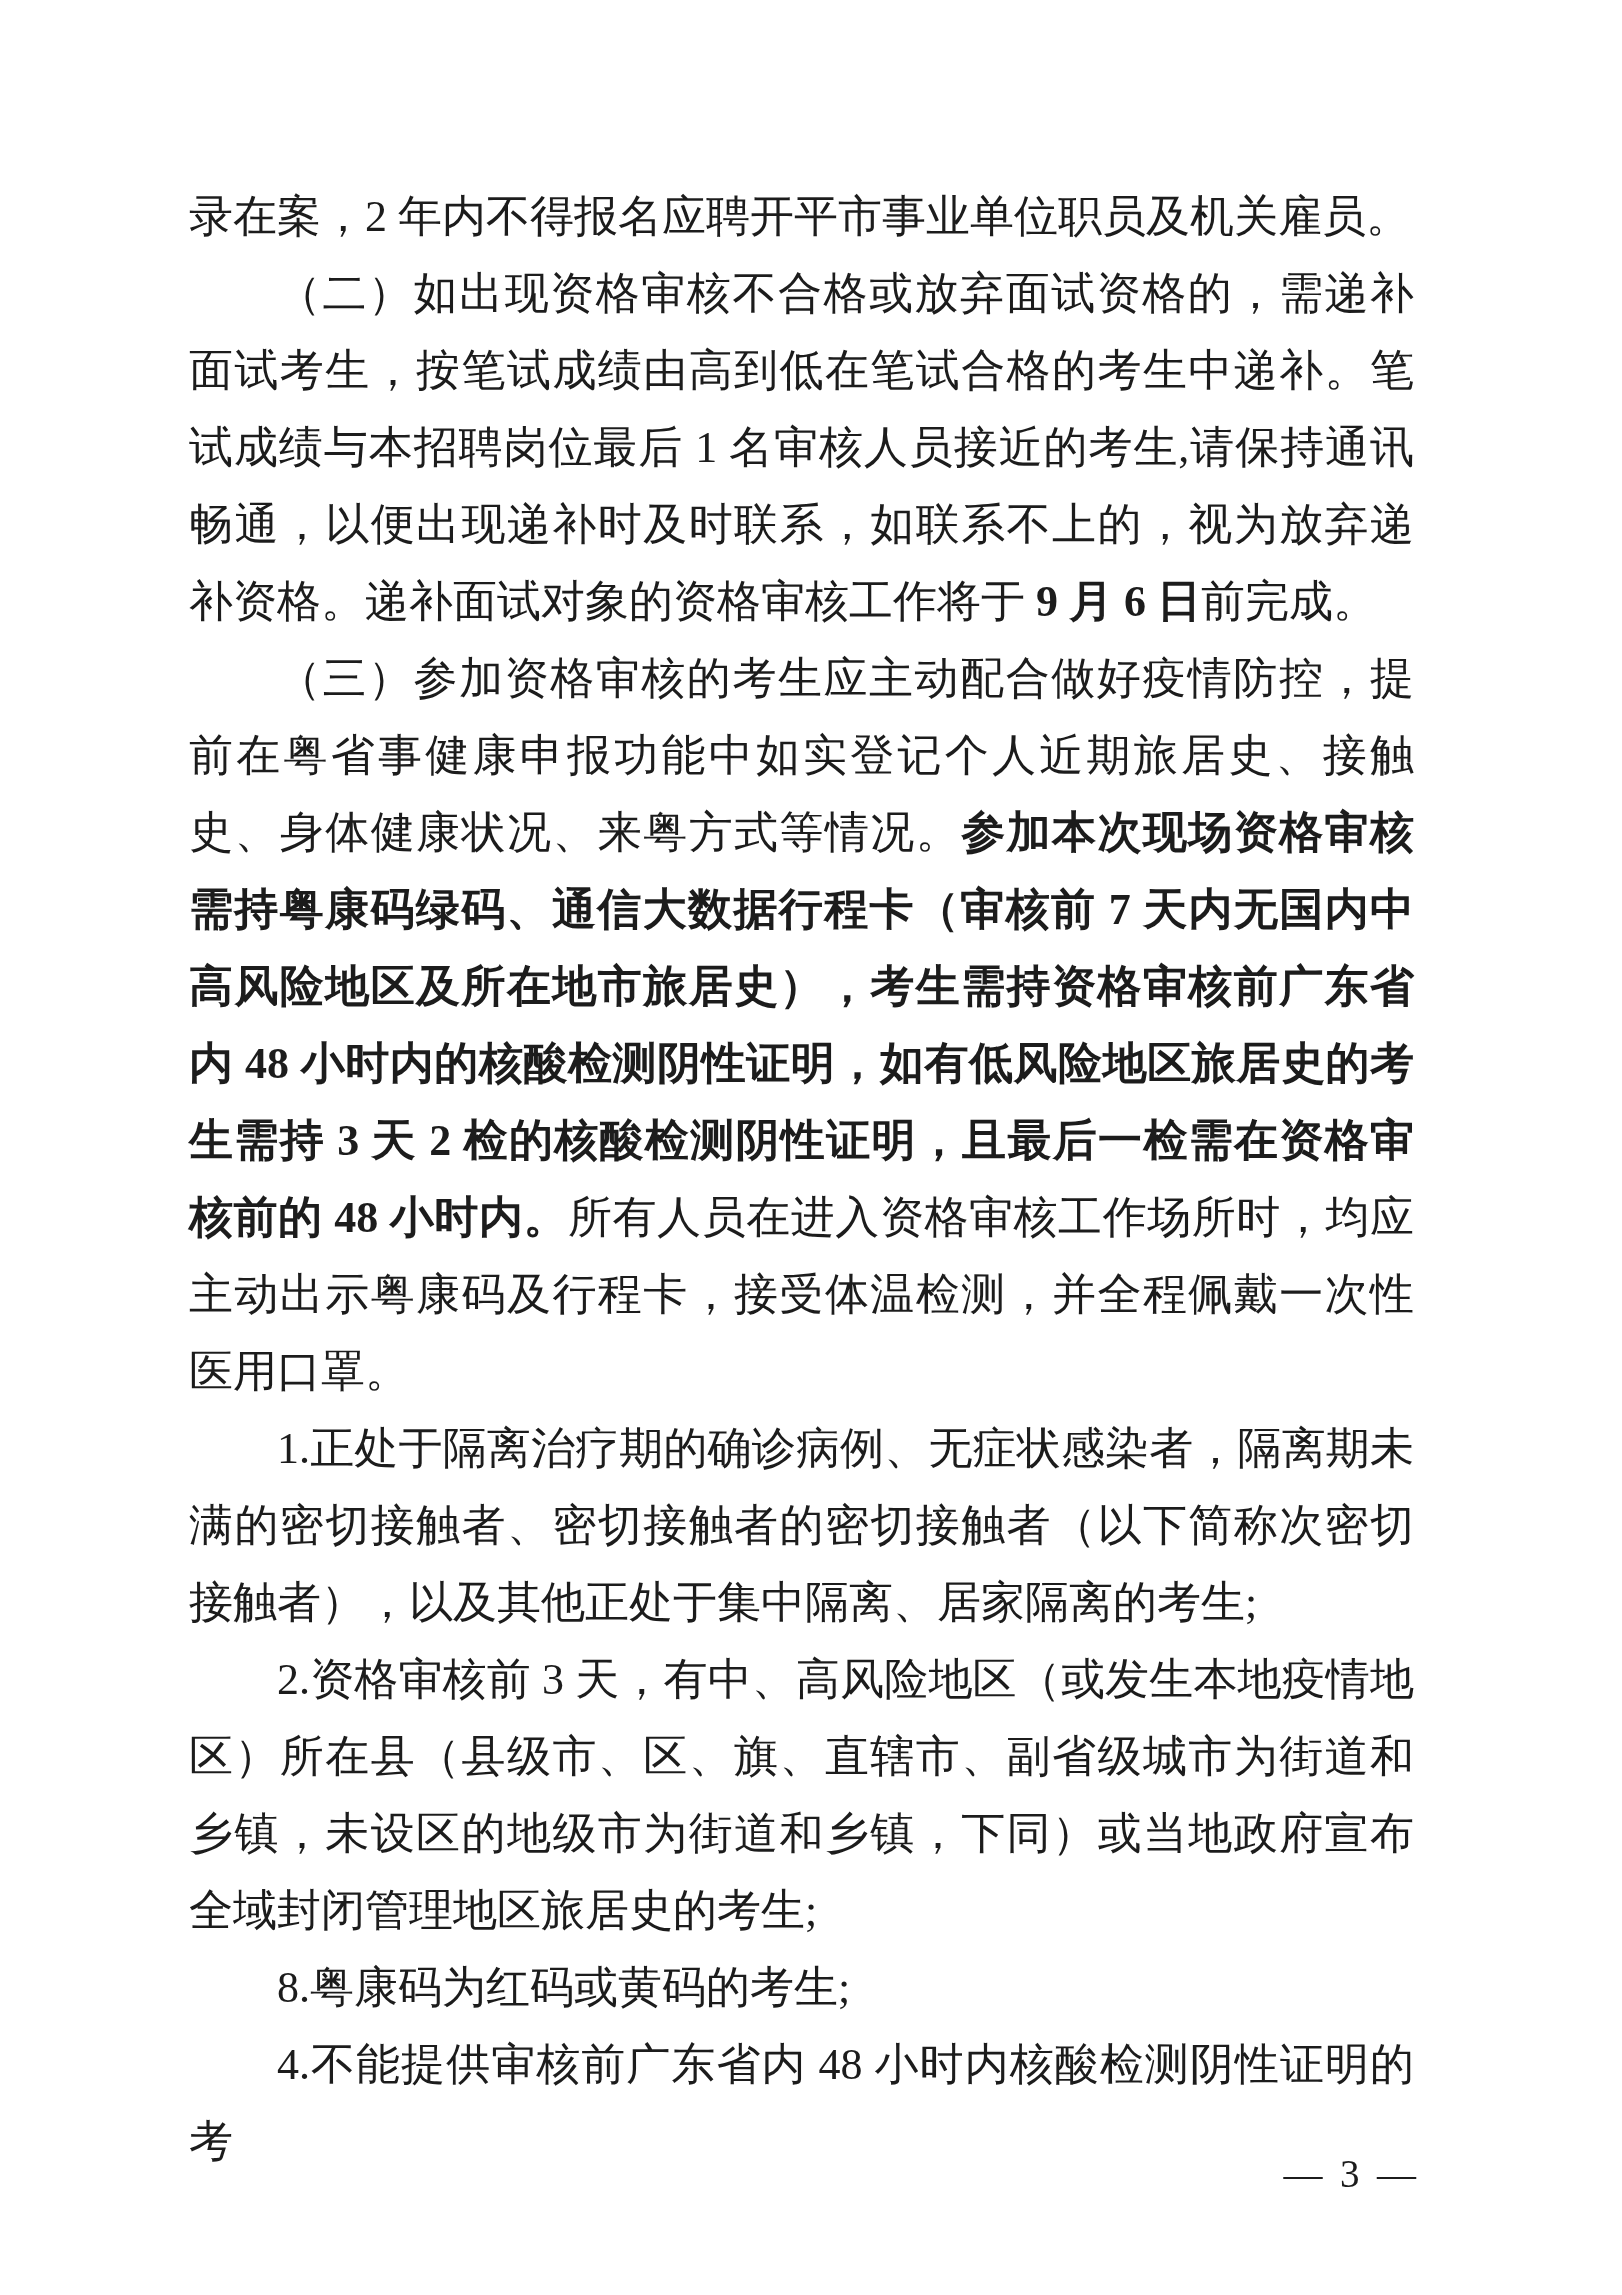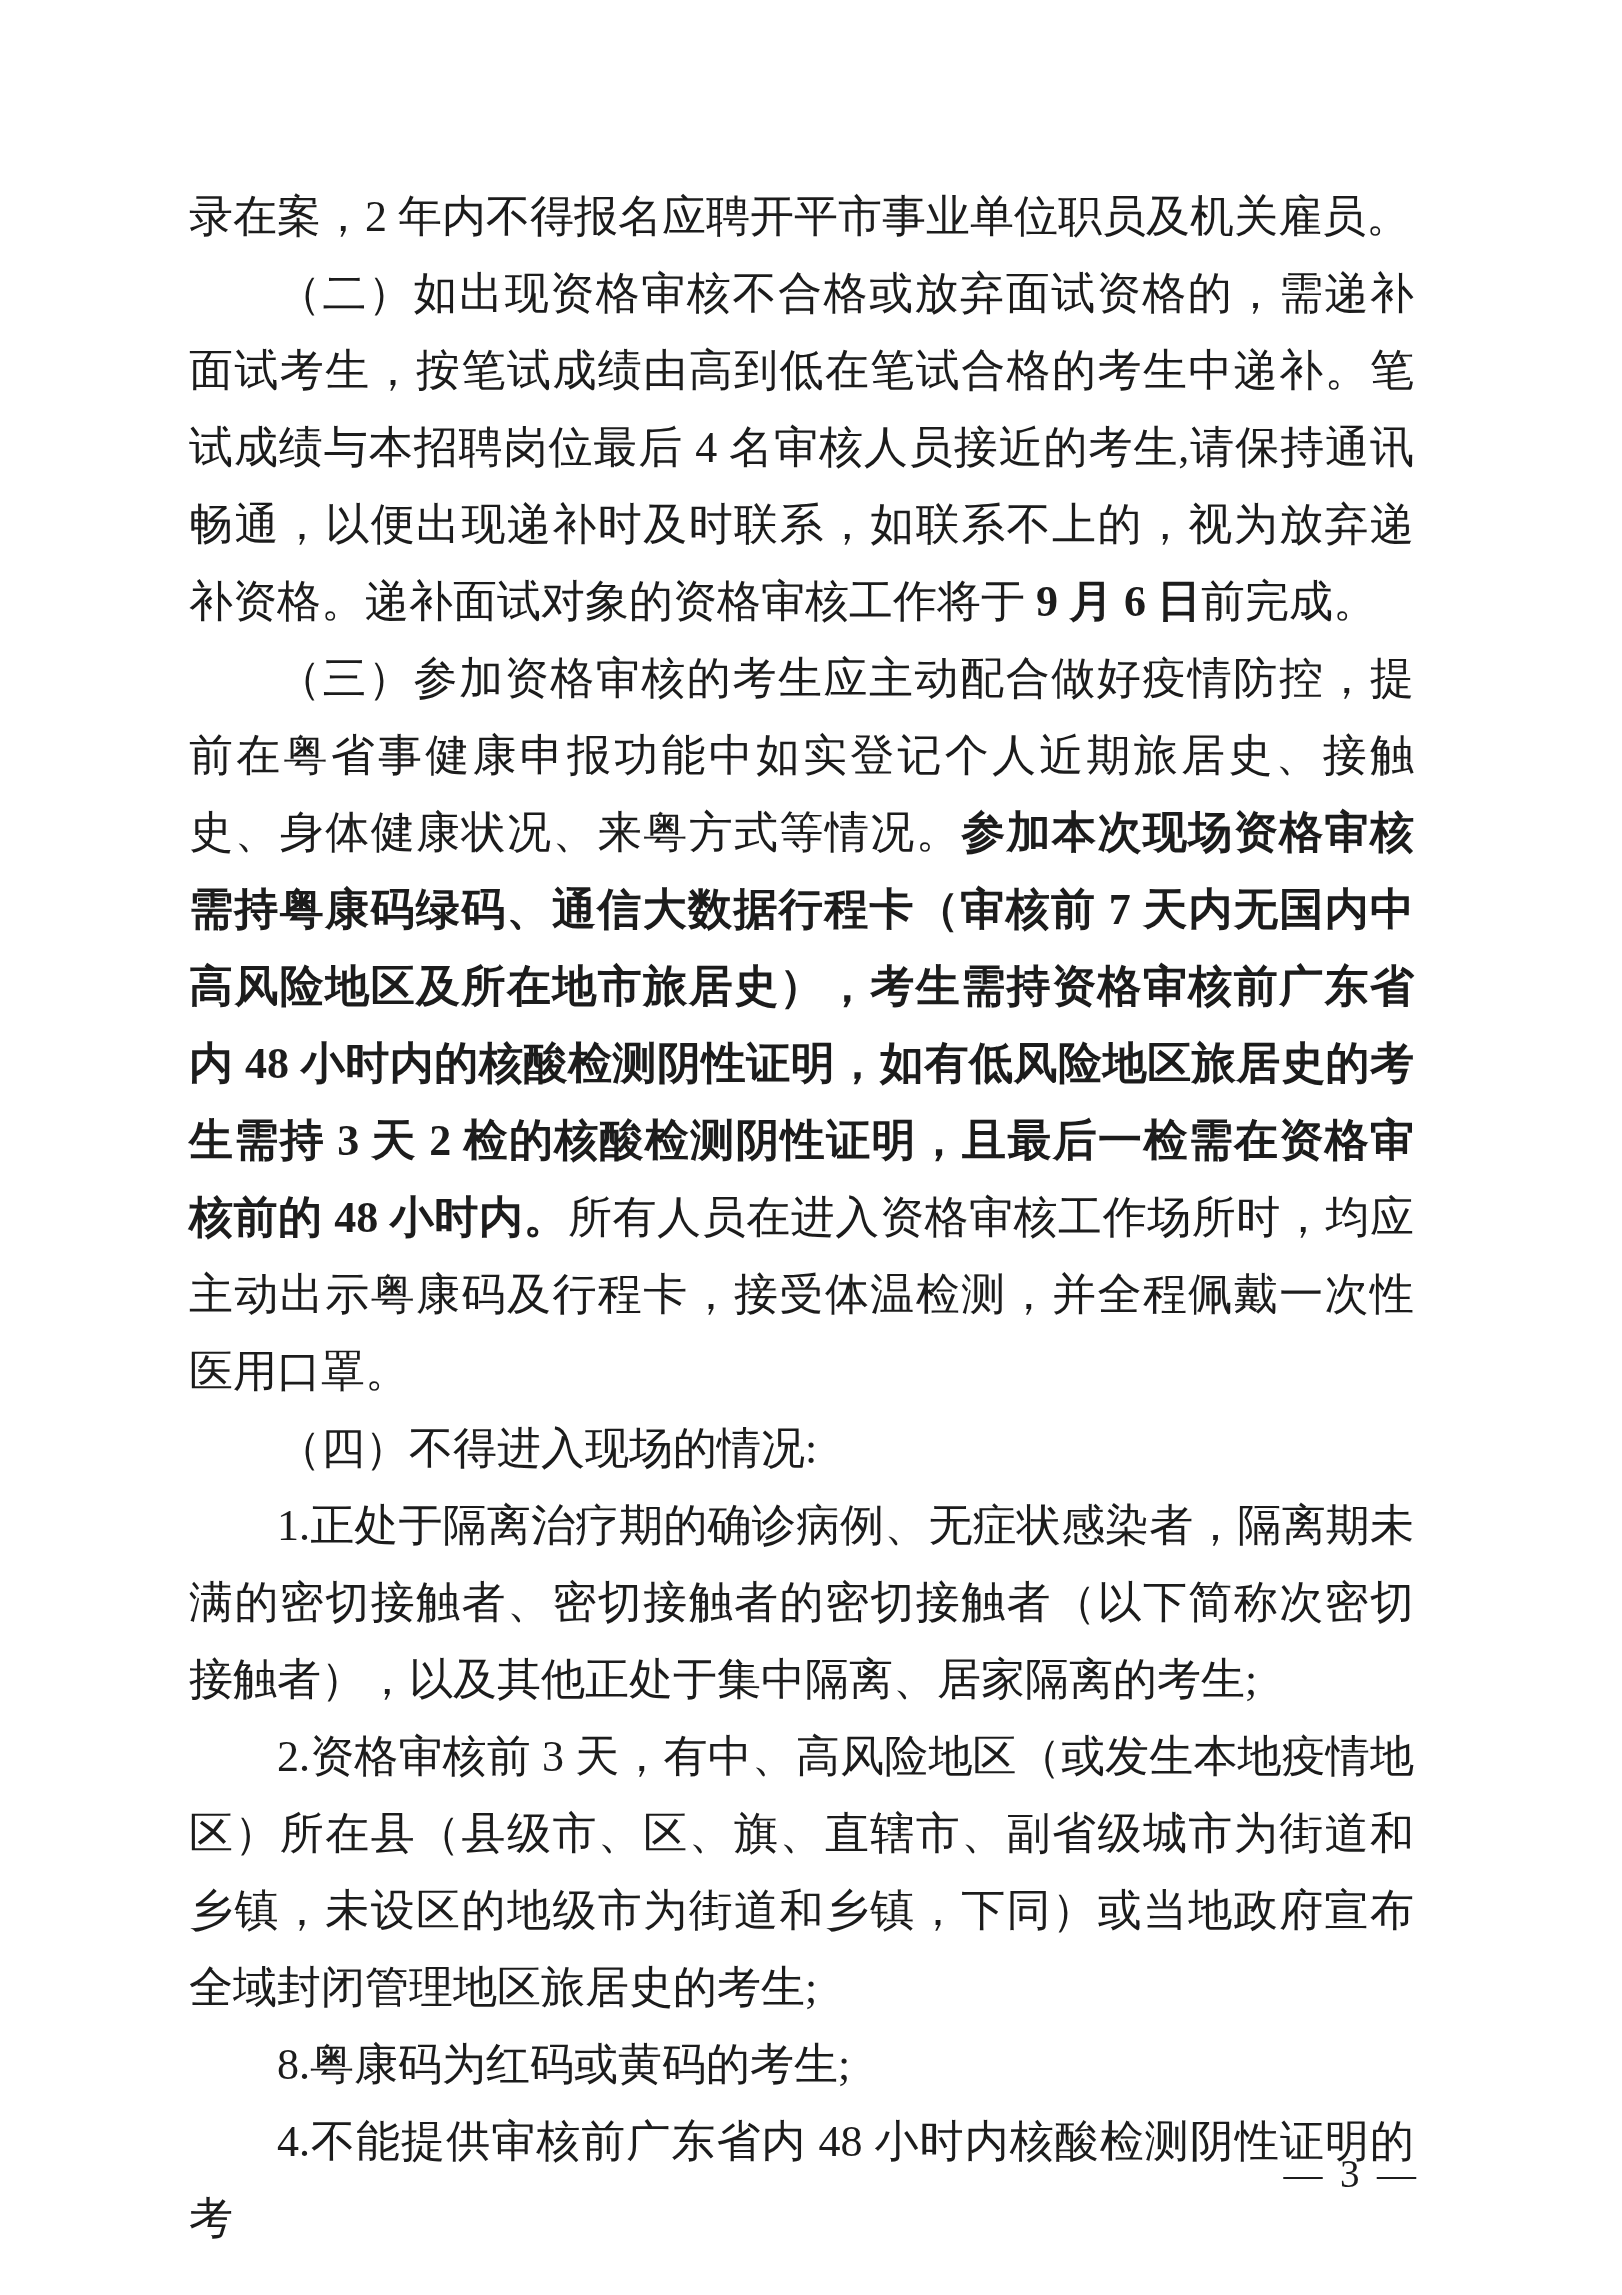--- a/index.html
+++ b/index.html
@@ -53,23 +53,22 @@
     letter-spacing: 3.9px;
     font-family: "Liberation Serif", "DejaVu Serif", serif;
   }
 </style>
 </head>
 <body>
 
 <div class="page">
   <div class="content">
       <p class="para"><span class="run">录在案，2 年内不得报名应聘开平市事业单位职员及机关雇员。</span></p>
-      <p class="para indent"><span class="run">（二）如出现资格审核不合格或放弃面试资格的，需递补面试考生，按笔试成绩由高到低在笔试合格的考生中递补。笔试成绩与本招聘岗位最后 4 名审核人员接近的考生,请保持通讯畅通，以便出现递补时及时联系，如联系不上的，视为放弃递补资格。递补面试对象的资格审核工作将于 </span><span class="run bold">9 月 6 日</span><span class="run">前完成。</span></p>
+      <p class="para indent"><span class="run">（二）如出现资格审核不合格或放弃面试资格的，需递补面试考生，按笔试成绩由高到低在笔试合格的考生中递补。笔试成绩与本招聘岗位最后 1 名审核人员接近的考生,请保持通讯畅通，以便出现递补时及时联系，如联系不上的，视为放弃递补资格。递补面试对象的资格审核工作将于 </span><span class="run bold">9 月 6 日</span><span class="run">前完成。</span></p>
       <p class="para indent"><span class="run">（三）参加资格审核的考生应主动配合做好疫情防控，提前在粤省事健康申报功能中如实登记个人近期旅居史、接触史、身体健康状况、来粤方式等情况。</span><span class="run bold">参加本次现场资格审核需持粤康码绿码、通信大数据行程卡（审核前 7 天内无国内中高风险地区及所在地市旅居史），考生需持资格审核前广东省内 48 小时内的核酸检测阴性证明，如有低风险地区旅居史的考生需持 3 天 2 检的核酸检测阴性证明，且最后一检需在资格审核前的 48 小时内。</span><span class="run">所有人员在进入资格审核工作场所时，均应主动出示粤康码及行程卡，接受体温检测，并全程佩戴一次性医用口罩。</span></p>
-      <p class="para indent"><span class="run">（四）不得进入现场的情况:</span></p>
       <p class="para indent"><span class="run">1.正处于隔离治疗期的确诊病例、无症状感染者，隔离期未满的密切接触者、密切接触者的密切接触者（以下简称次密切接触者），以及其他正处于集中隔离、居家隔离的考生;</span></p>
       <p class="para indent"><span class="run">2.资格审核前 3 天，有中、高风险地区（或发生本地疫情地区）所在县（县级市、区、旗、直辖市、副省级城市为街道和乡镇，未设区的地级市为街道和乡镇，下同）或当地政府宣布全域封闭管理地区旅居史的考生;</span></p>
       <p class="para indent"><span class="run">8.粤康码为红码或黄码的考生;</span></p>
       <p class="para indent"><span class="run">4.不能提供审核前广东省内 48 小时内核酸检测阴性证明的考</span></p>
     </div>
   <div class="page-number">— 3 —</div>
 </div>
 
 
 </body></html>

